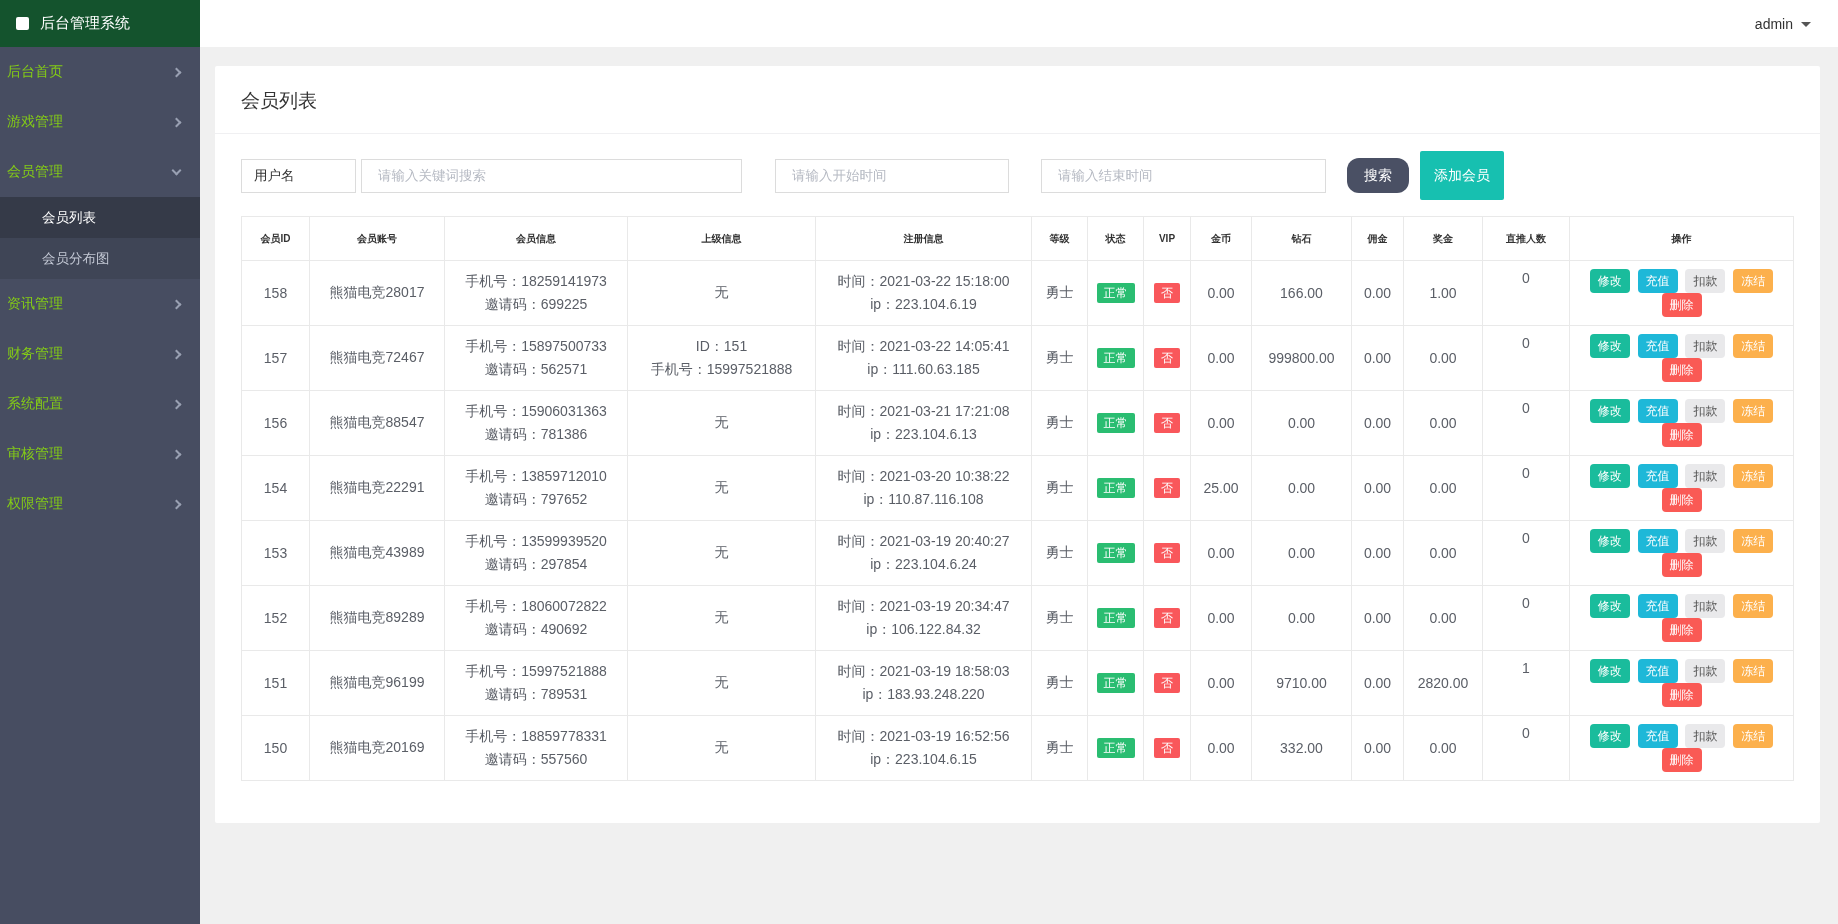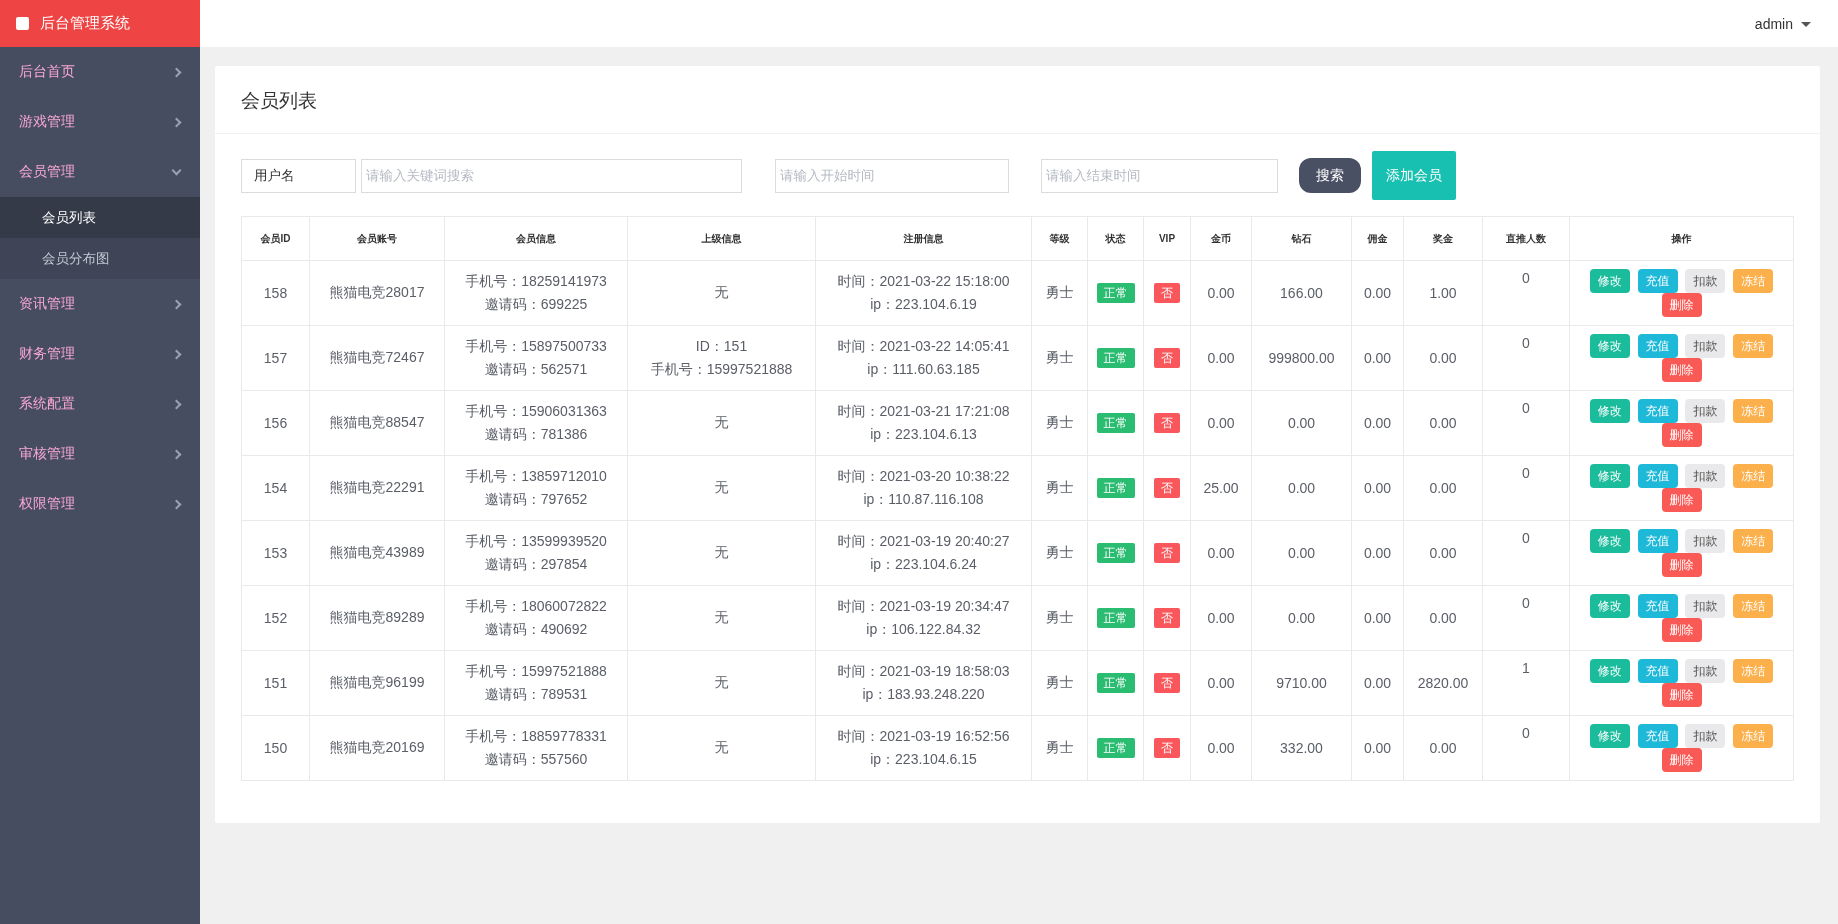--- a/index.html
+++ b/index.html
@@ -1,25 +1,25 @@
 <!DOCTYPE html>
 <html><head>
 <meta charset="utf-8">
 <style>
   * { margin:0; padding:0; box-sizing:border-box; }
   html,body { width:1838px; height:924px; overflow:hidden; background:#f0f0f0;
               font-family:"Liberation Sans","DejaVu Sans",sans-serif; }
 
   
   .sidebar { position:fixed; left:0; top:0; width:200px; height:924px; background:#474d61; z-index:10; }
-  .sidebar-header { height:47px; background:#ef4444; display:flex; align-items:center; padding-left:16px; }
+  .sidebar-header { height:47px; background:#14532d; display:flex; align-items:center; padding-left:16px; }
   .logo-square { width:13px; height:13px; background:#fff; border-radius:2px; margin-right:11px; flex:none; }
   .app-title { color:#fff; font-size:15px; }
   .menu-item { height:50px; display:flex; align-items:center; justify-content:space-between;
-               padding:0 20px 0 19px; color:#f9a8d4; font-size:14px; cursor:pointer; }
+               padding:0 20px 0 7px; color:#84cc16; font-size:14px; cursor:pointer; }
   .chev { width:7px; height:7px; border-right:2px solid #99a0b2; border-bottom:2px solid #99a0b2; flex:none; }
   .chev.right { transform:rotate(-45deg); }
   .chev.down  { transform:rotate(45deg); margin-top:-3px; }
   .submenu { background:#3f4556; }
   .submenu-item { height:41px; display:flex; align-items:center; padding-left:42px;
                   color:#c3c8d4; font-size:13.5px; cursor:pointer; }
   .submenu-item.active { background:#353a48; color:#fff; }
 
   
   .topbar { margin-left:200px; height:47px; background:#fff; display:flex; align-items:center;
@@ -31,25 +31,25 @@
   
   .content { margin-left:200px; padding:19px 18px 0 15px; }
   .card { background:#fff; border-radius:2px; min-height:734px; padding-bottom:42px; }
   .card-title { font-size:19px; color:#333; padding:22px 26px 19px; border-bottom:1px solid #f0f0f2; }
 
   
   .filter-bar { display:flex; align-items:center; padding:17px 26px 0; }
   .field-select { width:115px; height:34px; border:1px solid #dcdcdc; border-radius:0;
                   display:flex; align-items:center; padding-left:12px; font-size:13.5px; color:#333; cursor:pointer; }
   .filter-bar input { height:34px; border:1px solid #dcdcdc; border-radius:0; outline:none;
-                      padding-left:4px; font-size:13.5px; color:#333; font-family:inherit; background:#fff; }
+                      padding-left:16px; font-size:13.5px; color:#333; font-family:inherit; background:#fff; }
   .filter-bar input::placeholder { color:#b6bac3; }
   .in-keyword { width:381px; margin-left:5px; }
   .in-start   { width:234px; margin-left:33px; }
-  .in-end     { width:237px; margin-left:32px; }
+  .in-end     { width:285px; margin-left:32px; }
   .btn-search { margin-left:21px; height:35px; padding:0 17px; background:#4a5064; color:#fff;
                 border:none; border-radius:12px; font-size:14px; cursor:pointer; font-family:inherit; }
   .btn-add    { margin-left:11px; height:49px; padding:0 14px; background:#17c0b0; color:#fff;
                 border:none; border-radius:2px; font-size:14px; cursor:pointer; font-family:Liberation Sans, sans-serif; }
 
   
   .member-table { width:calc(100% - 52px); margin:16px 26px 0; border-collapse:collapse; }
   .member-table th, .member-table td { border:1px solid #e9e9e9; text-align:center; }
   .member-table th { height:44px; font-size:10px; color:#333; font-weight:bold; background:#fff; }
   .member-table td { height:65px; font-size:14px; color:#5a5e66; background:#fff; }

